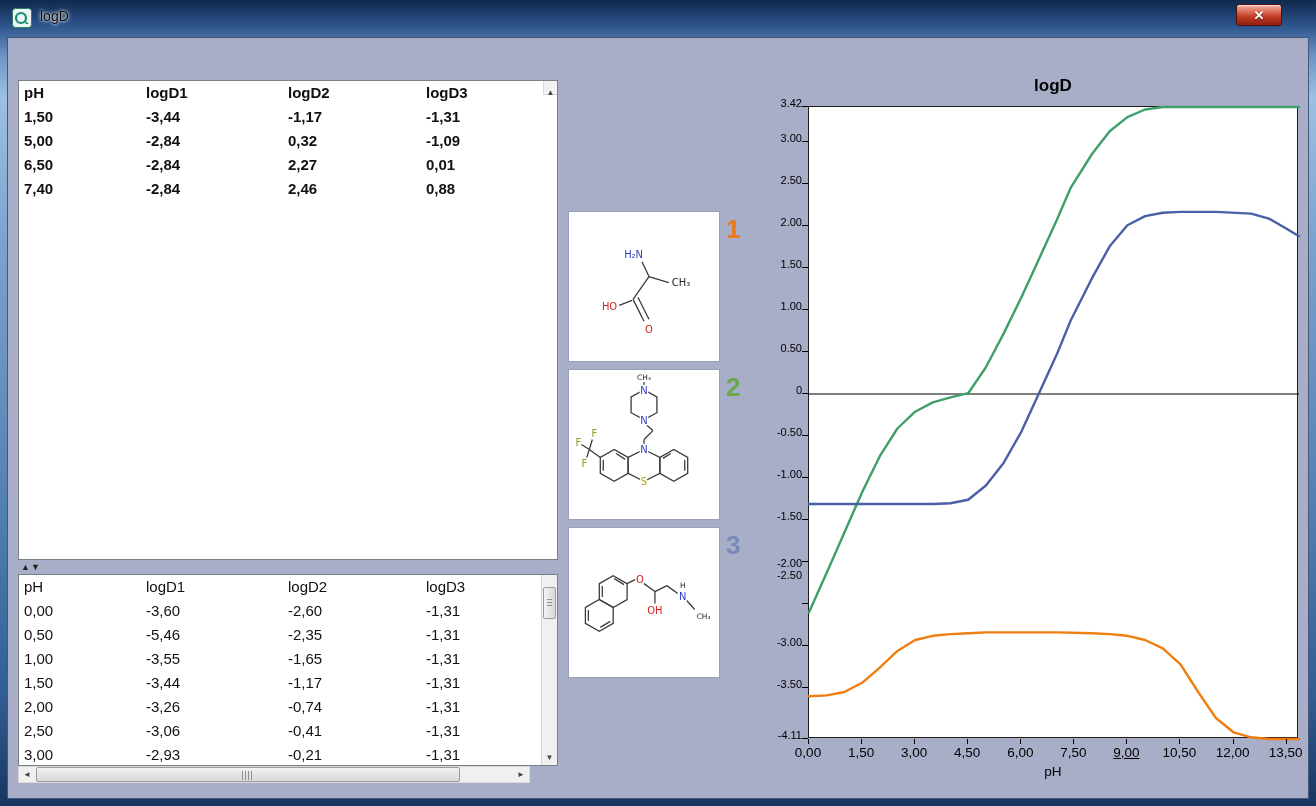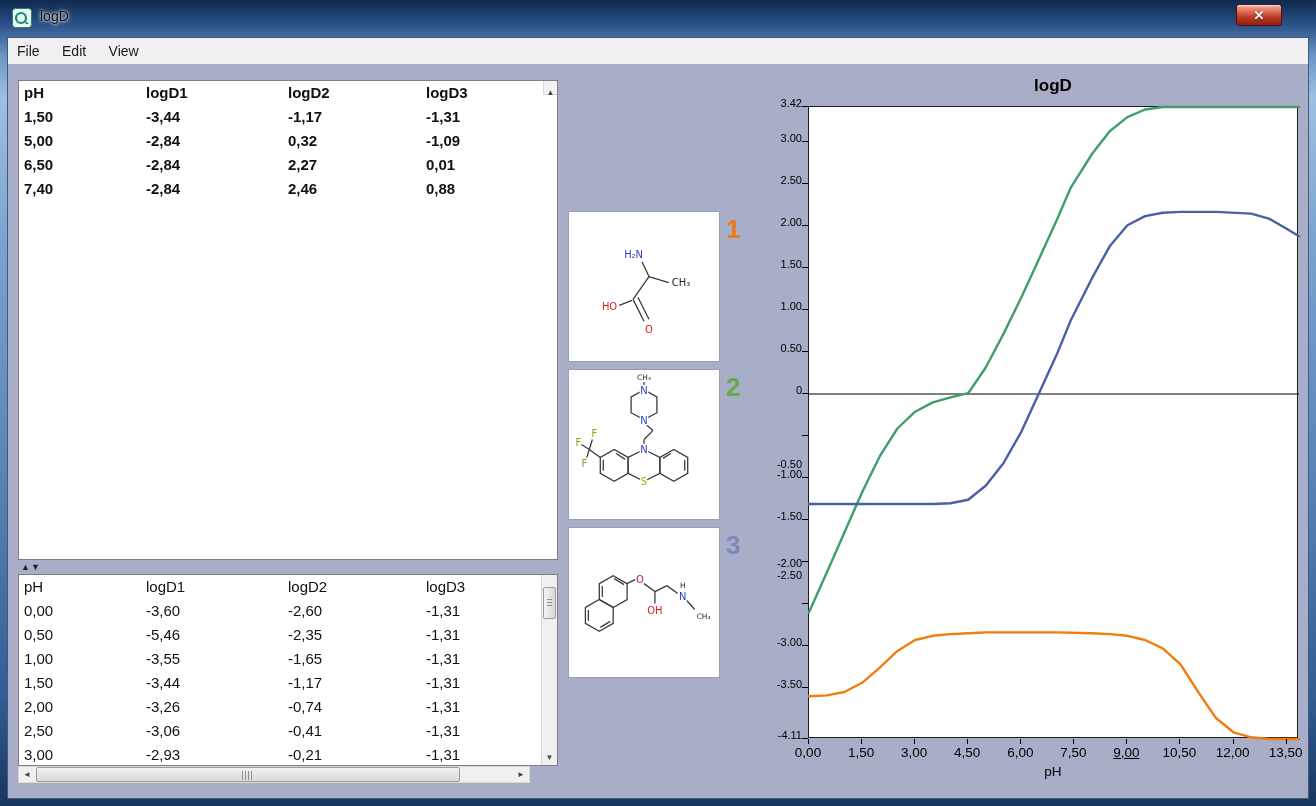--- a/index.html
+++ b/index.html
@@ -110,25 +110,20 @@
       </svg>
     </div>
     <div class="title-text">logD</div>
     <div class="close-btn">
       <span>✕</span>
     </div>
   </div>
 
   <div class="inner">
 
-    <div class="menubar">
-      <span class="menu-item">File</span>
-      <span class="menu-item">Edit</span>
-      <span class="menu-item">View</span>
-    </div>
 
     <div class="content">
 
       <div class="table-wrap top-table-wrap">
         <div class="tbl" id="top-table">
             <div class="trow thead">
               <span class="tcell">pH</span>
               <span class="tcell">logD1</span>
               <span class="tcell">logD2</span>
               <span class="tcell">logD3</span>
@@ -329,21 +324,21 @@
         <div class="y-lab" style="top: 152.182px;">2.00</div>
         <div class="ytick" style="top: 161.182px;"></div>
         <div class="y-lab" style="top: 194.147px;">1.50</div>
         <div class="ytick" style="top: 203.147px;"></div>
         <div class="y-lab" style="top: 236.113px;">1.00</div>
         <div class="ytick" style="top: 245.113px;"></div>
         <div class="y-lab" style="top: 278.078px;">0.50</div>
         <div class="ytick" style="top: 287.078px;"></div>
         <div class="y-lab" style="top: 320.044px;">0</div>
         <div class="ytick" style="top: 329.044px;"></div>
-        <div class="y-lab" style="top: 362.009px; margin-top: 32px;">-0.50</div>
+        <div class="y-lab" style="top: 362.009px;">-0.50</div>
         <div class="ytick" style="top: 371.009px;"></div>
         <div class="y-lab" style="top: 403.975px;">-1.00</div>
         <div class="ytick" style="top: 412.975px;"></div>
         <div class="y-lab" style="top: 445.94px;">-1.50</div>
         <div class="ytick" style="top: 454.94px;"></div>
         <div class="y-lab" style="top: 493px;">-2.00</div>
         <div class="ytick" style="top: 496.906px;"></div>
         <div class="y-lab" style="top: 505px;">-2.50</div>
         <div class="ytick" style="top: 538.871px;"></div>
         <div class="y-lab" style="top: 571.837px;">-3.00</div>

